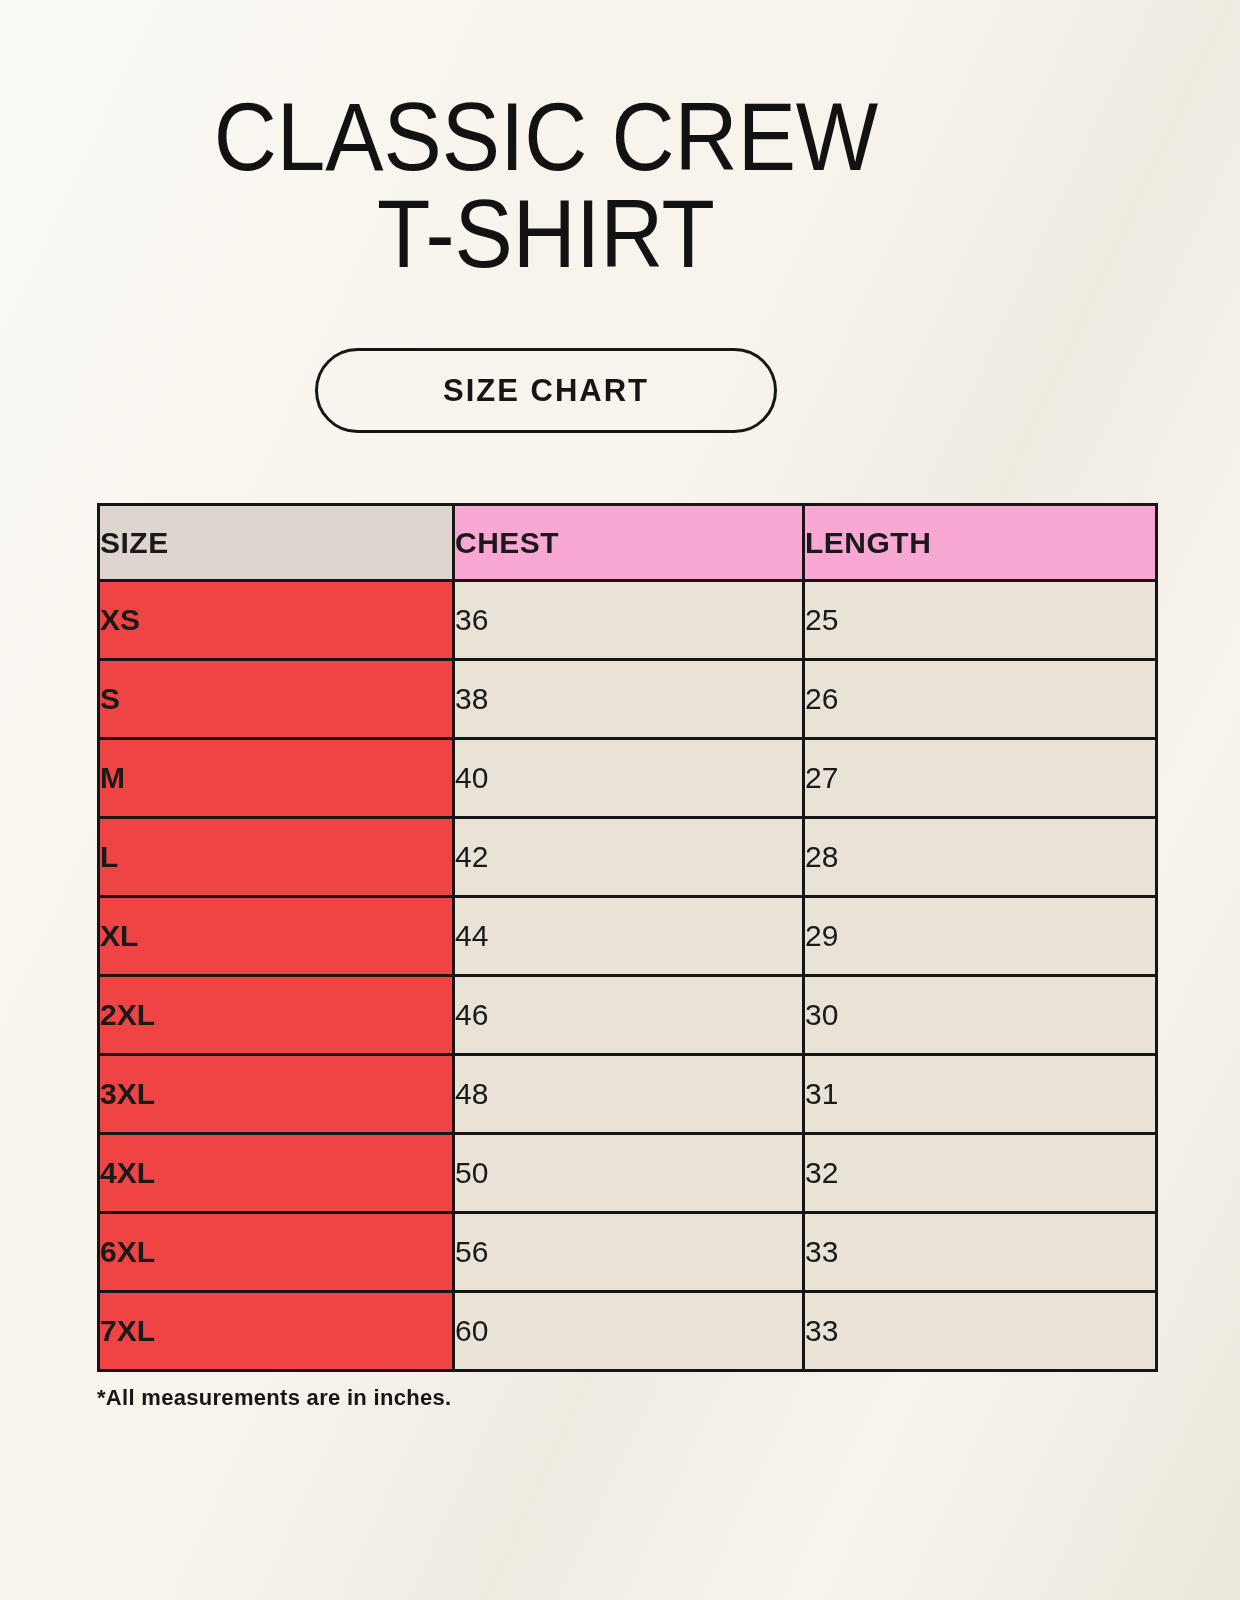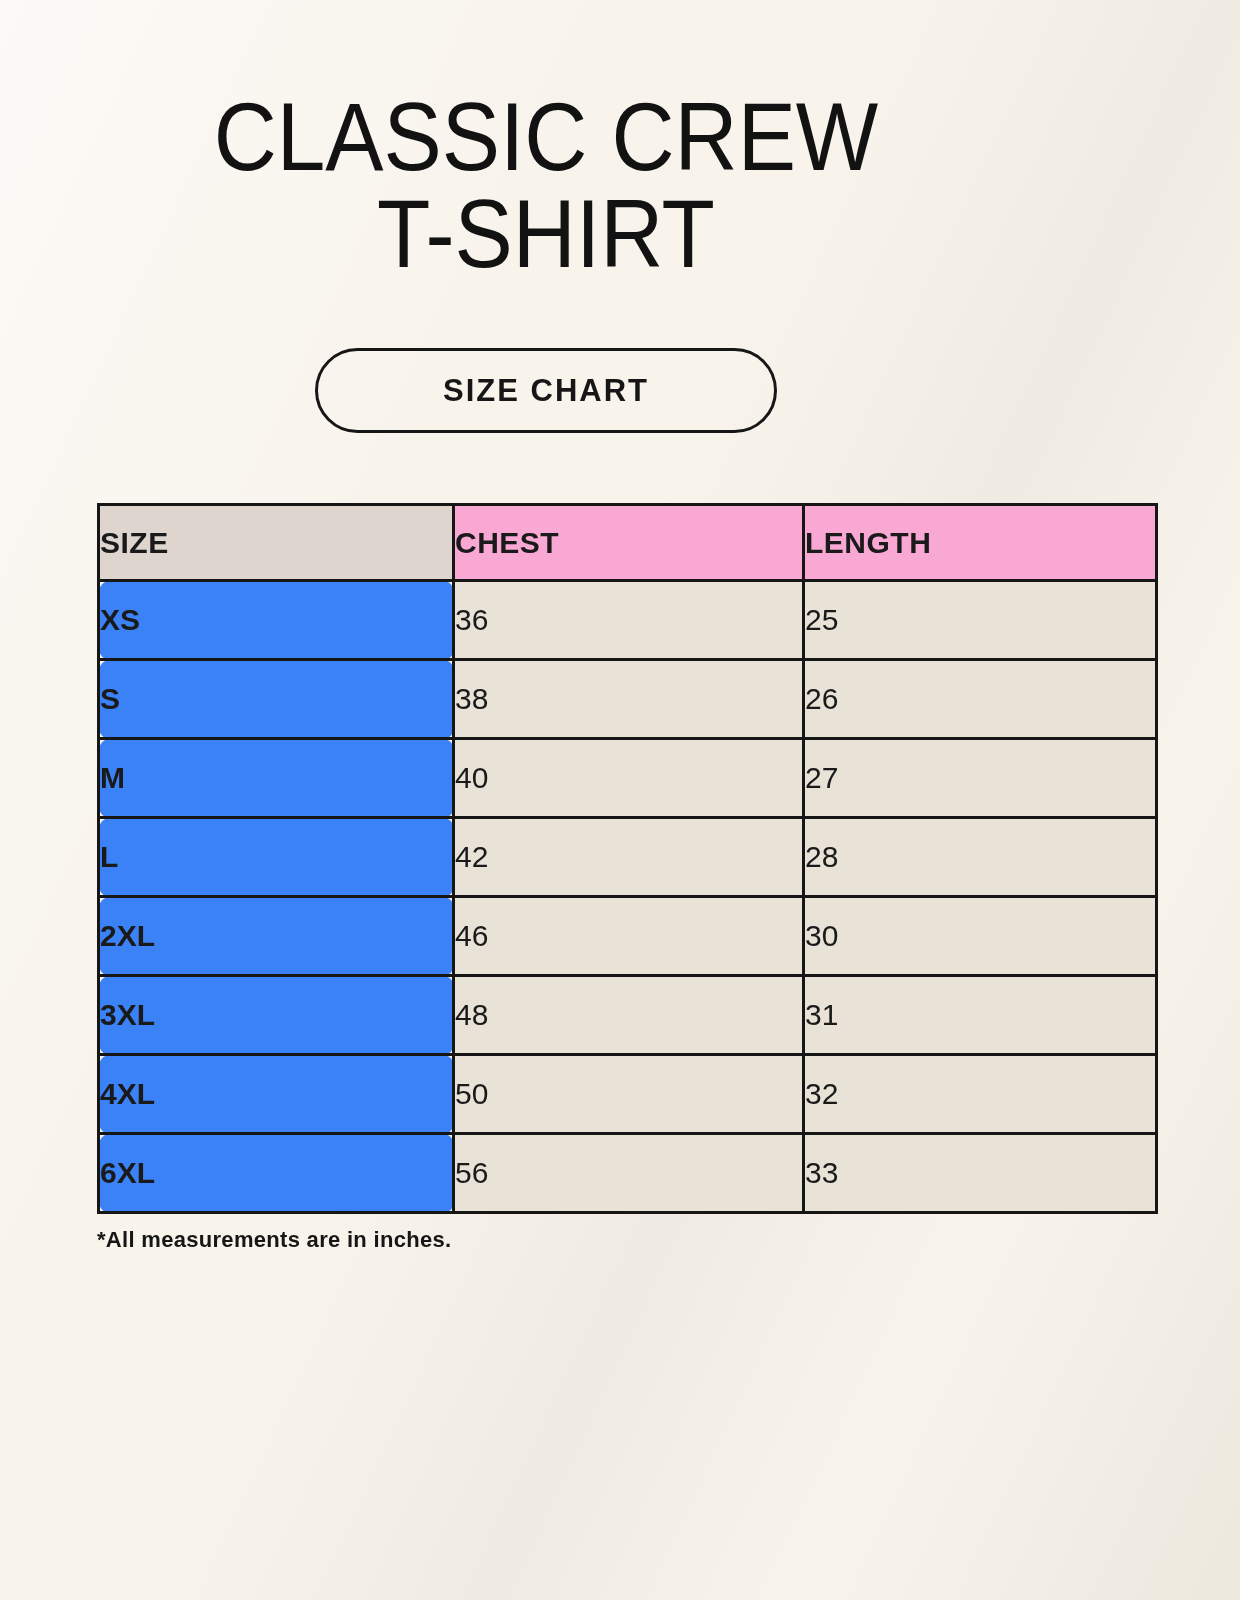--- a/index.html
+++ b/index.html
@@ -66,22 +66,21 @@
     letter-spacing: 0.5px;
   }
   .size-table th.size-col { background: #ddd5ce; }
   .size-table td {
     font-size: 30px;
     font-weight: 400;
     background: #e9e3d7;
   }
   .size-table td.size-cell {
     font-weight: 700;
-    background: #3b82f6;
-    border-radius: 11px;
+    background: #ef4444;
   }
 
   .footnote {
     width: 1058px;
     margin: 13px 0 0 97px;
     box-sizing: border-box;
     padding-right: 8px;
     text-align: left;
     font-size: 22px;
     font-weight: 700;
@@ -131,37 +130,47 @@
         <td class="size-cell">M</td>
         <td>40</td>
         <td>27</td>
       </tr>
       <tr>
         <td class="size-cell">L</td>
         <td>42</td>
         <td>28</td>
       </tr>
       <tr>
+        <td class="size-cell">XL</td>
+        <td>44</td>
+        <td>29</td>
+      </tr>
+      <tr>
         <td class="size-cell">2XL</td>
         <td>46</td>
         <td>30</td>
       </tr>
       <tr>
         <td class="size-cell">3XL</td>
         <td>48</td>
         <td>31</td>
       </tr>
       <tr>
         <td class="size-cell">4XL</td>
         <td>50</td>
         <td>32</td>
       </tr>
       <tr>
         <td class="size-cell">6XL</td>
         <td>56</td>
         <td>33</td>
       </tr>
+      <tr>
+        <td class="size-cell">7XL</td>
+        <td>60</td>
+        <td>33</td>
+      </tr>
     </tbody>
   </table>
 
   <div class="footnote">*All measurements are in inches.</div>
 
 </div>
 
 </body></html>

